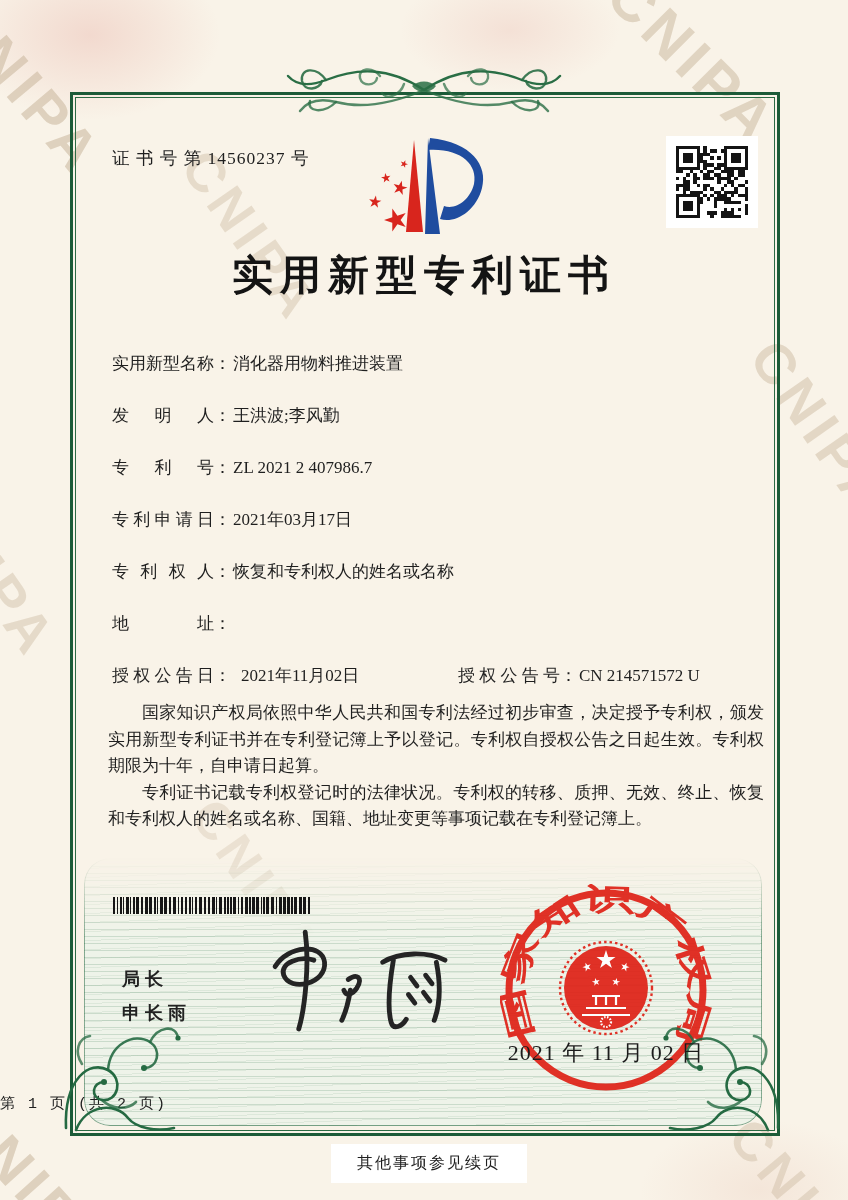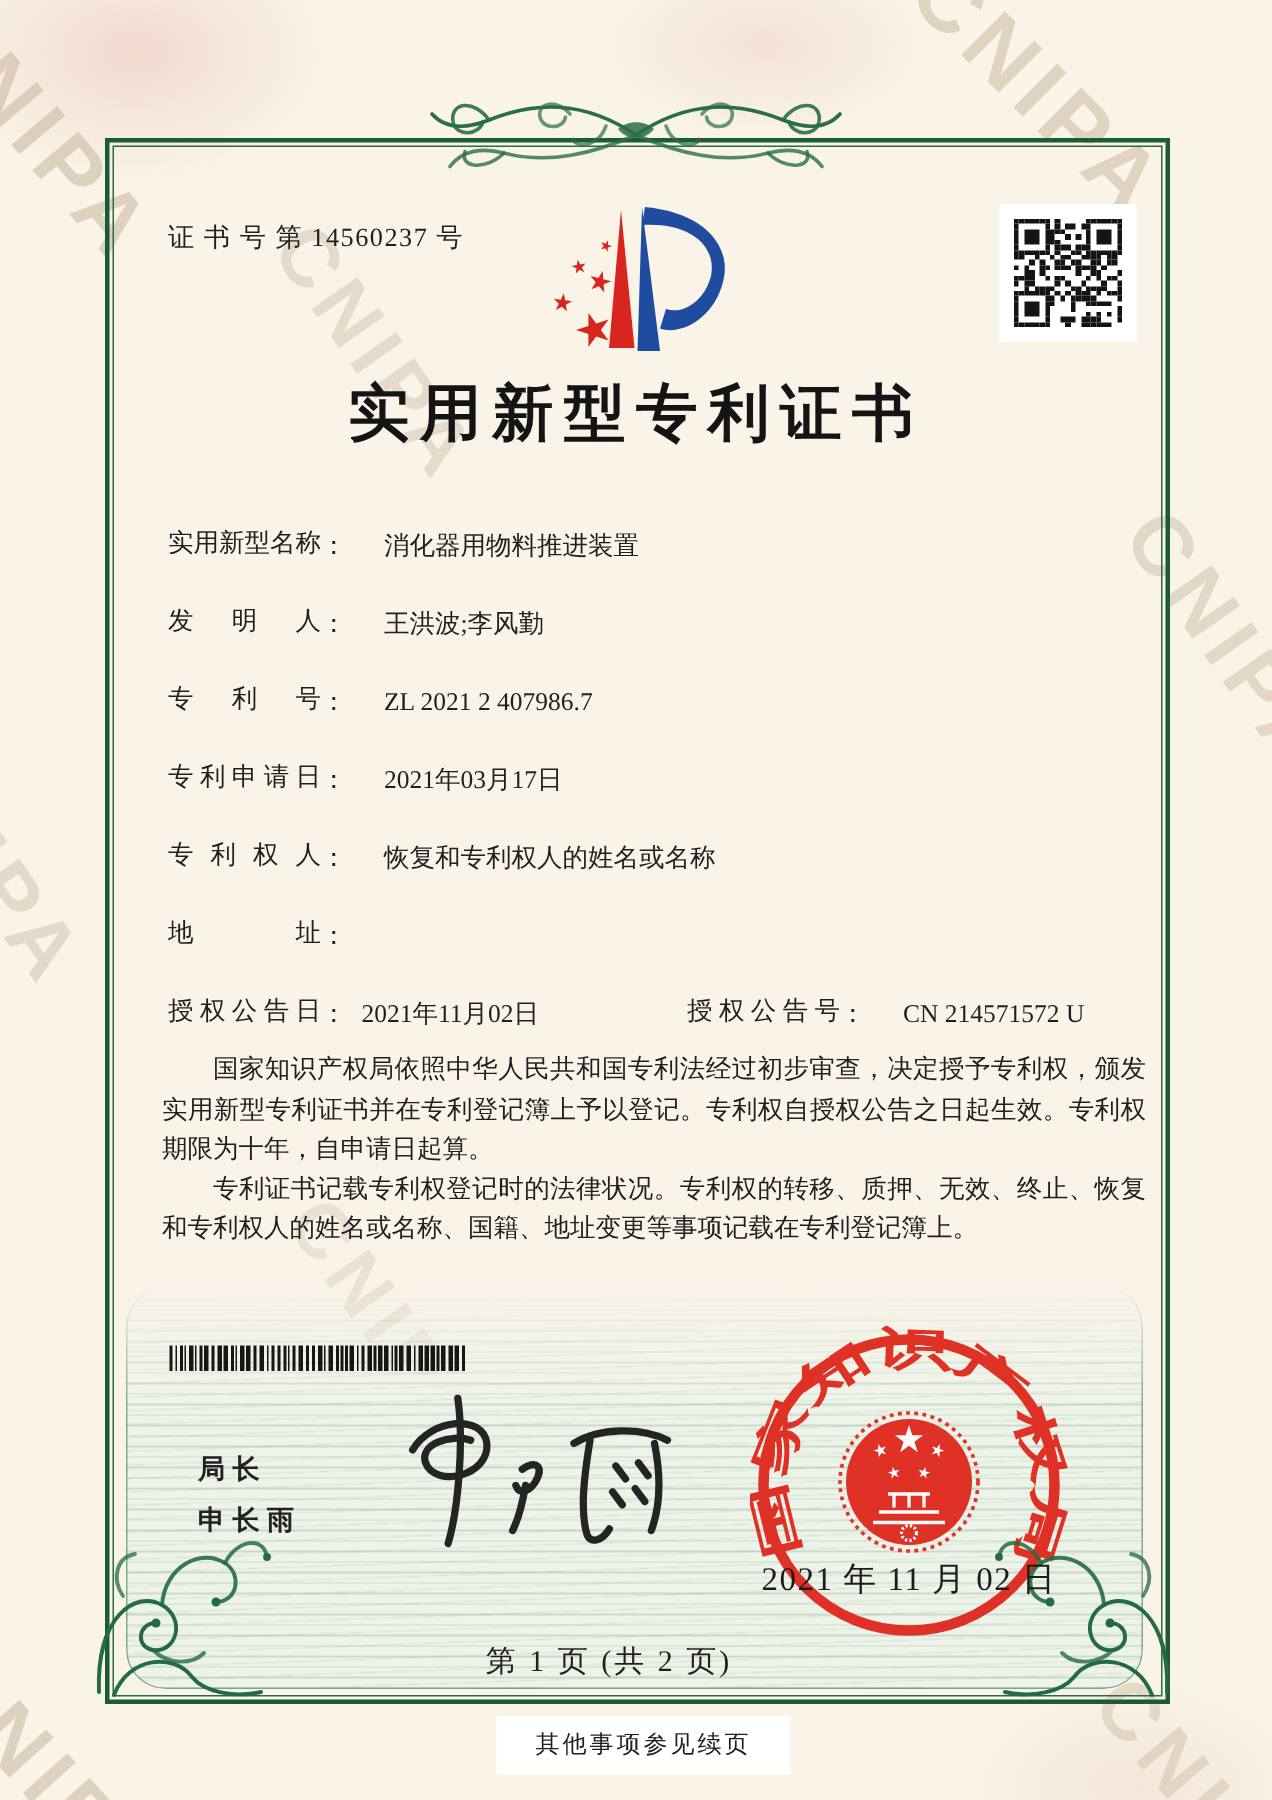--- a/index.html
+++ b/index.html
@@ -52,42 +52,42 @@
   .qr{position:absolute;left:10px;top:10px;width:72px;height:72px;display:grid;
       grid-template-columns:repeat(21,1fr);grid-template-rows:repeat(21,1fr);}
   .qr i{display:block;}
   .qr i.on{background:#141414;}
 
   .title{position:absolute;left:0;top:248px;width:848px;text-align:center;z-index:3;
     font-size:41px;font-weight:bold;letter-spacing:7px;color:#141414;}
 
   .fields{position:absolute;left:112px;top:352px;width:660px;z-index:3;font-size:17px;}
   .frow{height:52px;display:flex;align-items:flex-start;line-height:24px;white-space:nowrap;}
-  .flabel{display:inline-block;width:102px;text-align:justify;text-align-last:justify;font-family:Liberation Mono, monospace;}
-  .fval{margin-left:25px;}
+  .flabel{display:inline-block;width:102px;text-align:justify;text-align-last:justify;}
+  .fval{margin-left:2px;}
   .gval1{margin-left:10px;display:inline-block;width:217px;}
 
   .bodytext{position:absolute;left:108px;top:700px;width:656px;z-index:3;
     font-size:17px;line-height:26.5px;text-align:justify;}
   .bodytext p{margin:0;text-indent:2em;}
 
   .barcode{position:absolute;left:113px;top:897px;height:17px;display:flex;align-items:stretch;z-index:3;}
   .barcode i{background:#161616;}
 
-  .signer{position:absolute;left:132px;top:962px;z-index:3;
+  .signer{position:absolute;left:122px;top:962px;z-index:3;
     font-family:"Liberation Sans","DejaVu Sans",sans-serif;font-weight:600;
     font-size:18px;letter-spacing:5px;line-height:34px;color:#222;}
   .signature{position:absolute;left:245px;top:922px;z-index:3;}
 
   .seal{position:absolute;left:500px;top:884px;width:212px;height:212px;z-index:4;opacity:.93;}
   .sealdate{position:absolute;left:497px;top:1038px;width:218px;text-align:center;z-index:5;
     font-size:22px;letter-spacing:1px;color:#1b1b1b;white-space:nowrap;}
 
-  .pageno{position:absolute;left:0;top:1094px;width:812px;text-align:center;
-    font-size:20px;letter-spacing:2px;z-index:4;}
+  .pageno{position:absolute;left:0;top:1094px;width:812px;
+    font-size:15px;letter-spacing:2px;z-index:4;font-family:Liberation Mono, monospace;}
 
   .contnote{position:absolute;left:331px;top:1144px;background:#fff;padding:9px 26px;
     font-size:16px;letter-spacing:2px;z-index:3;}
 </style>
 </head>
 <body>
 
 <div class="page">
 
   <div class="smudge1"></div>

